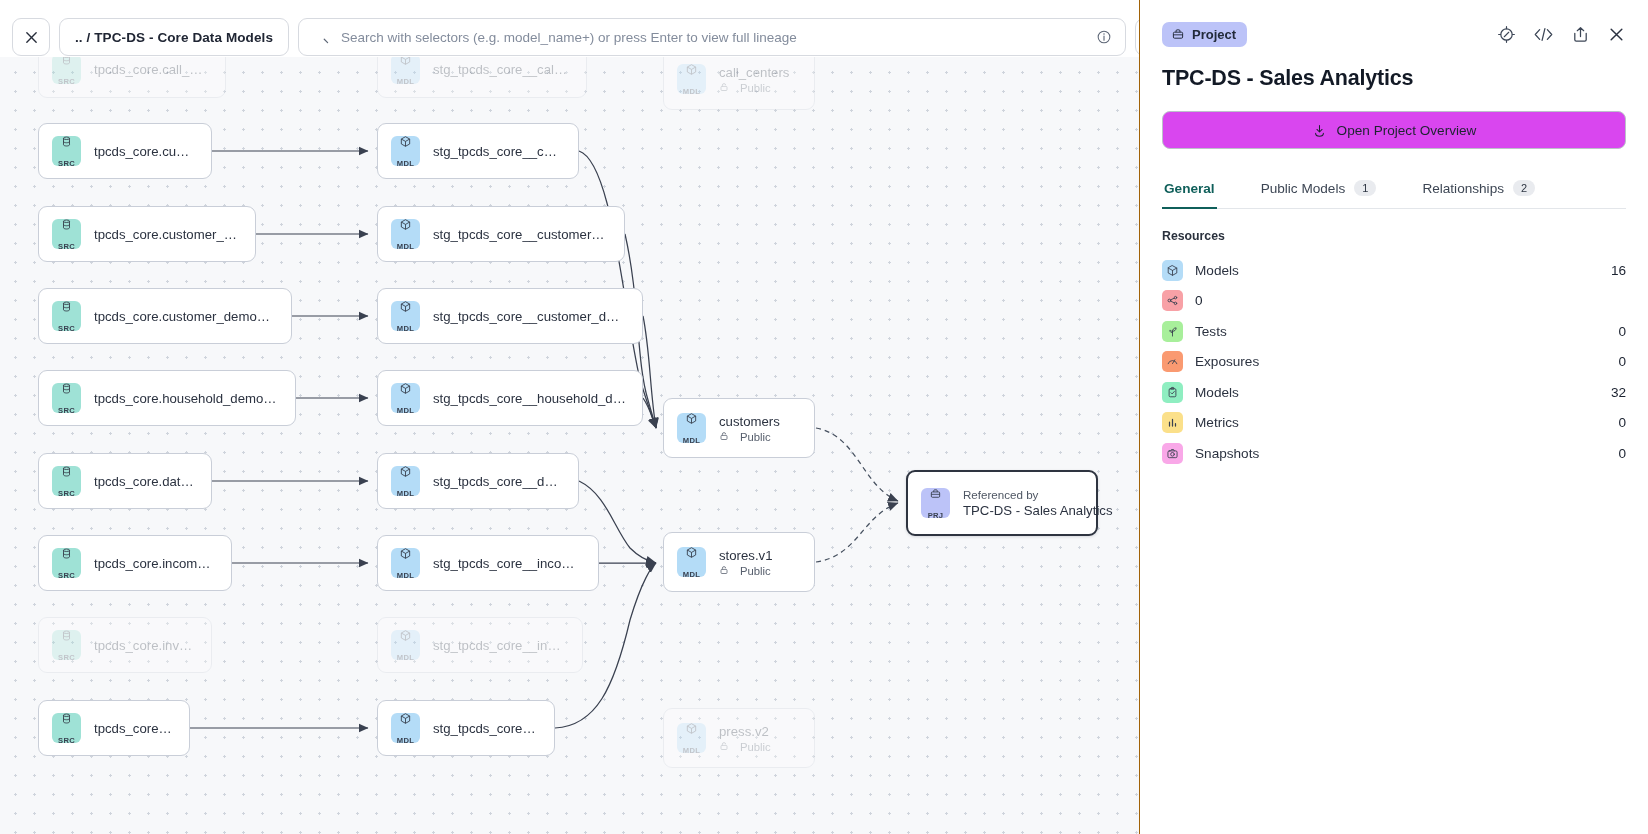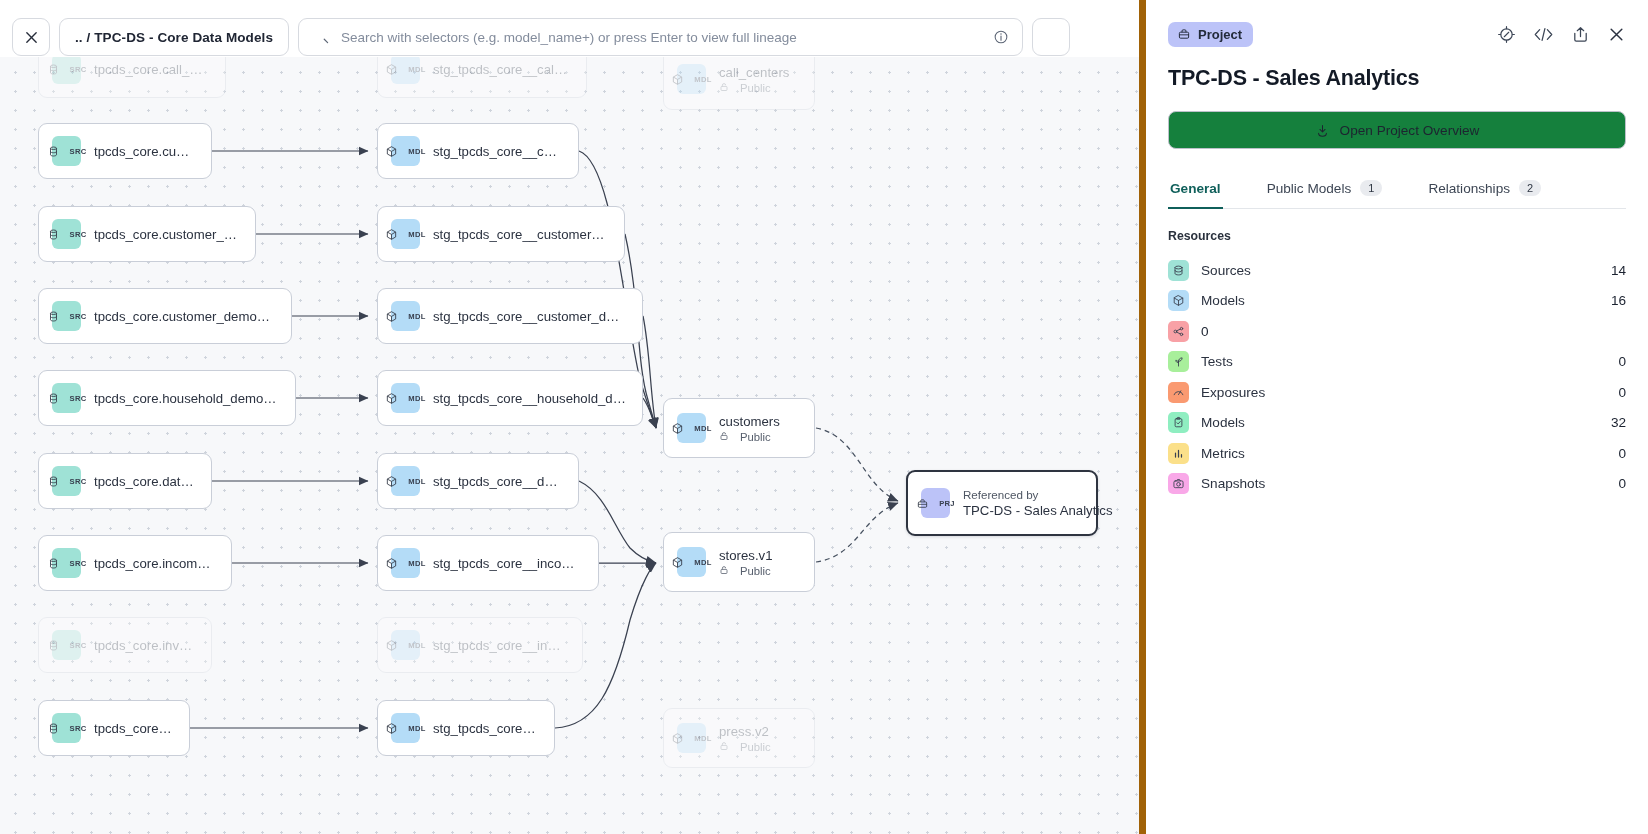--- a/index.html
+++ b/index.html
@@ -42,21 +42,21 @@
   .icon-btn svg { display: block; }
 
   .breadcrumb-btn {
     height: 38px; padding: 0 15px;
     border: 1px solid #d7dae0; border-radius: 9px; background: #fff;
     display: flex; align-items: center; font-size: 13.5px; font-weight: 600;
     color: #202634; letter-spacing: .1px; cursor: pointer; white-space: nowrap;
   }
 
   .search-wrap {
-    width: 725px; height: 38px;
+    width: 828px; height: 38px;
     border: 1px solid #d7dae0; border-radius: 9px; background: #fff;
     display: flex; align-items: center; padding: 0 13px 0 15px; gap: 11px;
     cursor: text;
   }
   .search-input {
     flex: 1; border: none; outline: none; font-size: 13.5px;
     font-family: "Liberation Sans", sans-serif; color: #2b3240; background: transparent;
   }
   .search-input::placeholder { color: #838c9c; }
 
@@ -73,21 +73,21 @@
     padding: 0 16px 0 13px;
     gap: 13px;
     cursor: pointer;
     z-index: 5;
   }
   .node.dim { opacity: .28; }
   .node.accent { border: 2px solid #2e3440; box-shadow: 0 1px 3px rgba(16,24,40,.14); }
 
   .badge {
     width: 29px; height: 30px; border-radius: 6px;
-    display: flex; flex-direction: row; align-items: center; justify-content: center;
+    display: flex; flex-direction: column; align-items: center; justify-content: center;
     flex: 0 0 auto; gap: 10px;
   }
   .badge .glyph { line-height: 0; }
   .badge .tag { font-size: 7.6px; font-weight: 700; letter-spacing: .3px; color: #394150; margin-top: 1px; }
   .badge.src { background: #9fe2d6; }
   .badge.mdl { background: #b4dcf7; }
   .badge.prj { background: #bcc3f8; }
 
   .node-text { display: flex; flex-direction: column; gap: 2px; min-width: 0; }
   .node-title {
@@ -97,41 +97,41 @@
   .node-sub { display: flex; gap: 11px; font-size: 11.3px; color: #58606e; }
   .node-kicker { font-size: 11.6px; color: #4e5663; }
   .node-main { font-size: 13.2px; color: #2b3240; white-space: nowrap; }
 
   
   .panel {
     position: relative;
     width: 509px; height: 834px;
     background: #ffffff;
     flex: 0 0 509px;
-    border-left: 7px solid #a16207;
+    border-left: 1px solid #a16207;
   }
   .panel-head {
     display: flex; align-items: center; justify-content: space-between;
     padding: 16px 22px 0 22px; height: 52px;
   }
   .proj-chip {
     display: inline-flex; align-items: center; gap: 7px;
     background: #bcc3f8; border-radius: 7px; padding: 5px 11px 5px 9px;
     font-size: 13px; font-weight: 600; color: #222a3a; cursor: pointer;
   }
   .head-icons { display: flex; align-items: center; gap: 17px; }
   .head-icons .hi { cursor: pointer; display: flex; align-items: center; }
 
   .panel-body { padding: 14px 22px 0 22px; }
   .panel-title { font-size: 21.5px; font-weight: 700; color: #131a26; letter-spacing: -.2px; }
   .panel-sub { font-size: 12.6px; color: #4a5260; margin-top: 9px; }
 
   .overview-btn {
     margin-top: 20px; width: 100%; height: 38px;
-    border: 1px solid #bcc1ca; border-radius: 8px; background: #15803d;
+    border: 1px solid #bcc1ca; border-radius: 8px; background: #d946ef;
     display: flex; align-items: center; justify-content: center; gap: 10px;
     font-size: 13.6px; color: #1d2430; cursor: pointer;
   }
 
   .tabs { margin-top: 22px; display: flex; gap: 0; border-bottom: 1px solid #e3e6ea; }
   .tab {
     display: flex; align-items: center; gap: 9px;
     padding: 9px 2px 11px 2px; margin-right: 42px;
     font-size: 13.6px; color: #3d4654; cursor: pointer;
     border-bottom: 2.5px solid transparent; margin-bottom: -1px;
@@ -596,31 +596,20 @@
           </div>
           <div class="tab">
             <span>Relationships</span>
             <span class="count">2</span>
           </div>
         </div>
 
       <div class="sec-title">Resources</div>
       <div class="res-list" id="res-list">
           <div class="res-row">
-            <span class="res-ico" style="background: rgb(159, 226, 214);">
-              <svg width="13" height="13" viewBox="0 0 20 20">
-                <ellipse cx="10" cy="5.4" rx="5.4" ry="2.2" fill="none" stroke="#394150" stroke-width="1.35" stroke-linecap="round" stroke-linejoin="round"></ellipse>
-                <path d="M4.6 5.4 V14.6 c0 1.2 2.4 2.2 5.4 2.2 s5.4-1 5.4-2.2 V5.4" fill="none" stroke="#394150" stroke-width="1.35" stroke-linecap="round" stroke-linejoin="round"></path>
-                <path d="M4.6 10 c0 1.2 2.4 2.2 5.4 2.2 s5.4-1 5.4-2.2" fill="none" stroke="#394150" stroke-width="1.35" stroke-linecap="round" stroke-linejoin="round"></path>
-              </svg>
-            </span>
-            <span class="res-label">Sources</span>
-            <span class="res-val">14</span>
-          </div>
-          <div class="res-row">
             <span class="res-ico" style="background: rgb(180, 220, 247);">
               <svg width="13" height="13" viewBox="0 0 20 20">
                 <path d="M10 2.6 L16.6 6.2 V13.8 L10 17.4 L3.4 13.8 V6.2 Z" fill="none" stroke="#394150" stroke-width="1.35" stroke-linecap="round" stroke-linejoin="round"></path>
                 <path d="M3.4 6.2 L10 9.9 L16.6 6.2 M10 9.9 V17.4" fill="none" stroke="#394150" stroke-width="1.35" stroke-linecap="round" stroke-linejoin="round"></path>
               </svg>
             </span>
             <span class="res-label">Models</span>
             <span class="res-val">16</span>
           </div>
           <div class="res-row">

